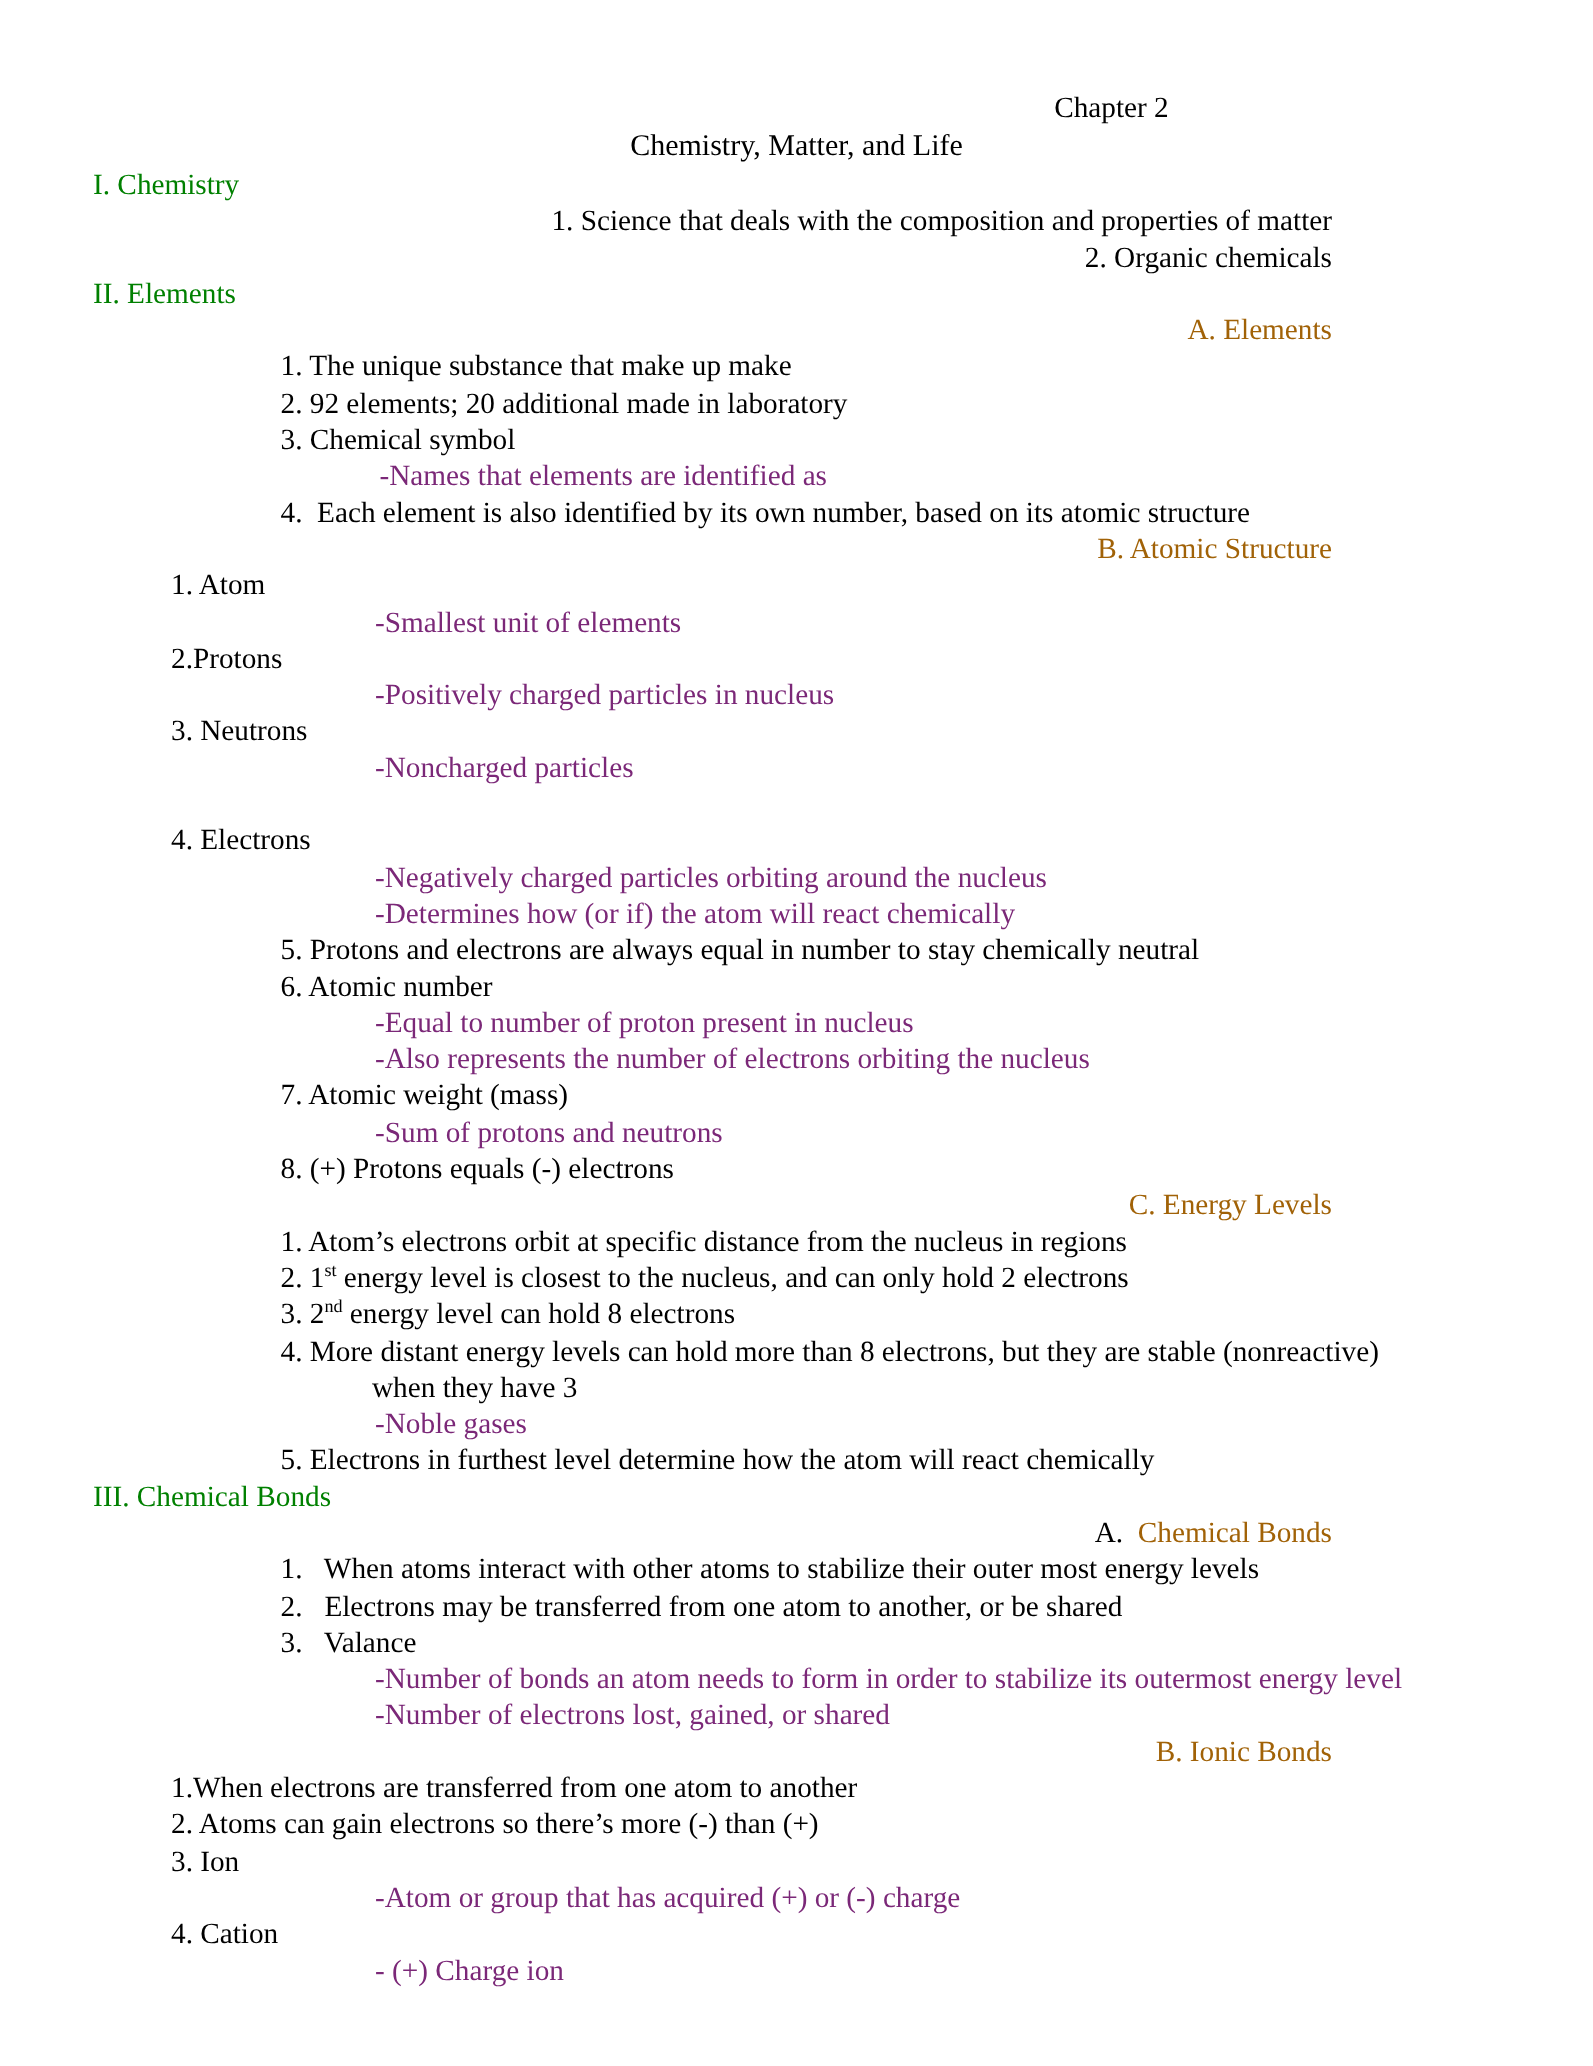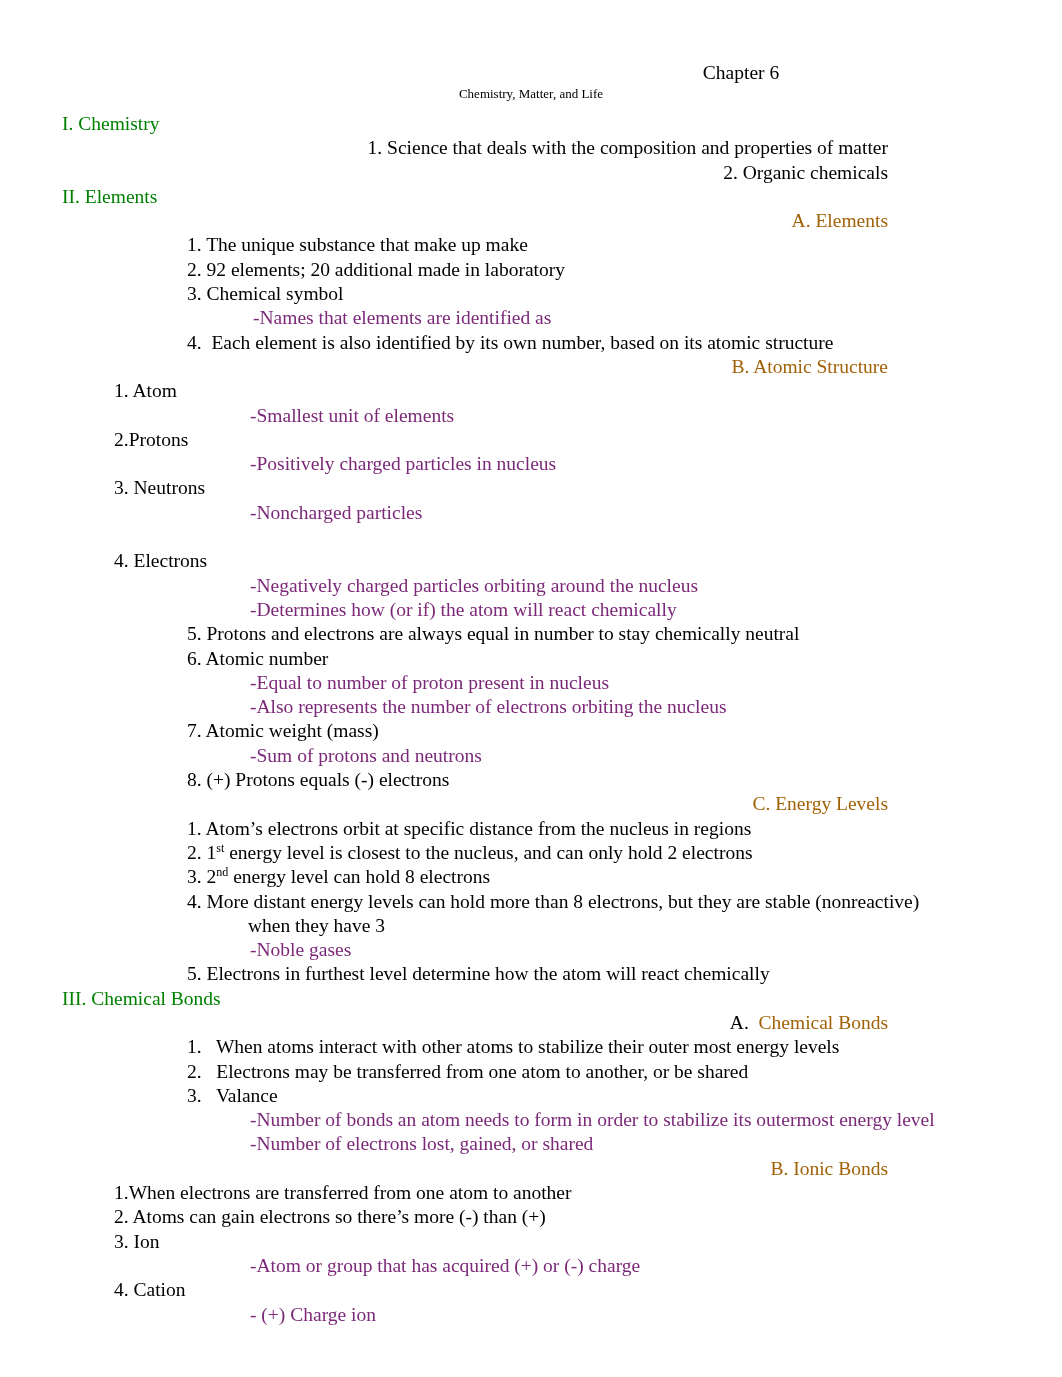--- a/index.html
+++ b/index.html
@@ -38,21 +38,21 @@
     font-size: 19.5px;
     white-space: pre;
   }
   .hdr-subtitle {
     position: absolute;
     top: 87px;
     left: 0;
     width: 1062px;
     text-align: center;
     box-sizing: border-box;
-    font-size: 13px;
+    font-size: 20px;
     white-space: pre;
   }
 
   
   .outline {
     position: absolute;
     top: 112px;
     left: 0;
     width: 888px;
   }
@@ -86,21 +86,21 @@
     font-size: 0.62em;
     vertical-align: super;
     line-height: 0;
   }
 </style>
 </head>
 <body>
 
 <div class="page">
 
-  <div class="hdr-chapter">Chapter 6</div>
+  <div class="hdr-chapter">Chapter 2</div>
   <div class="hdr-subtitle">Chemistry, Matter, and Life</div>
 
   <div class="outline">
 
     <div class="line lv0 c-green">I. Chemistry</div>
     <div class="line lv1 c-black">1. Science that deals with the composition and properties of matter</div>
     <div class="line lv1 c-black">2. Organic chemicals</div>
 
     <div class="line lv0 c-green">II. Elements</div>
 

